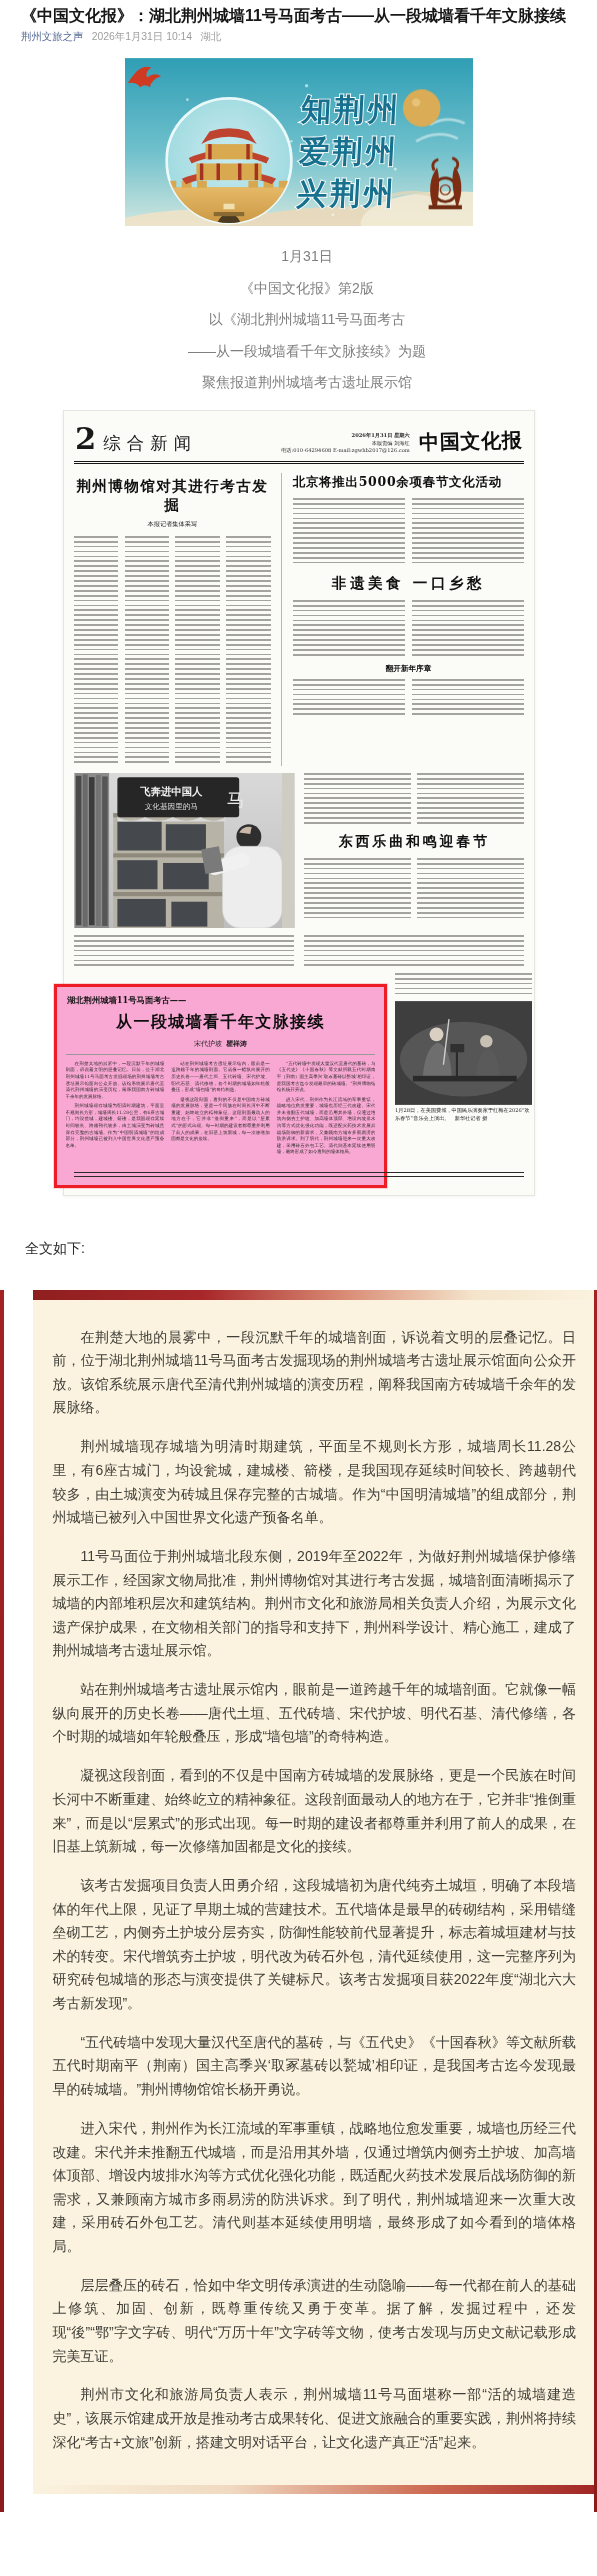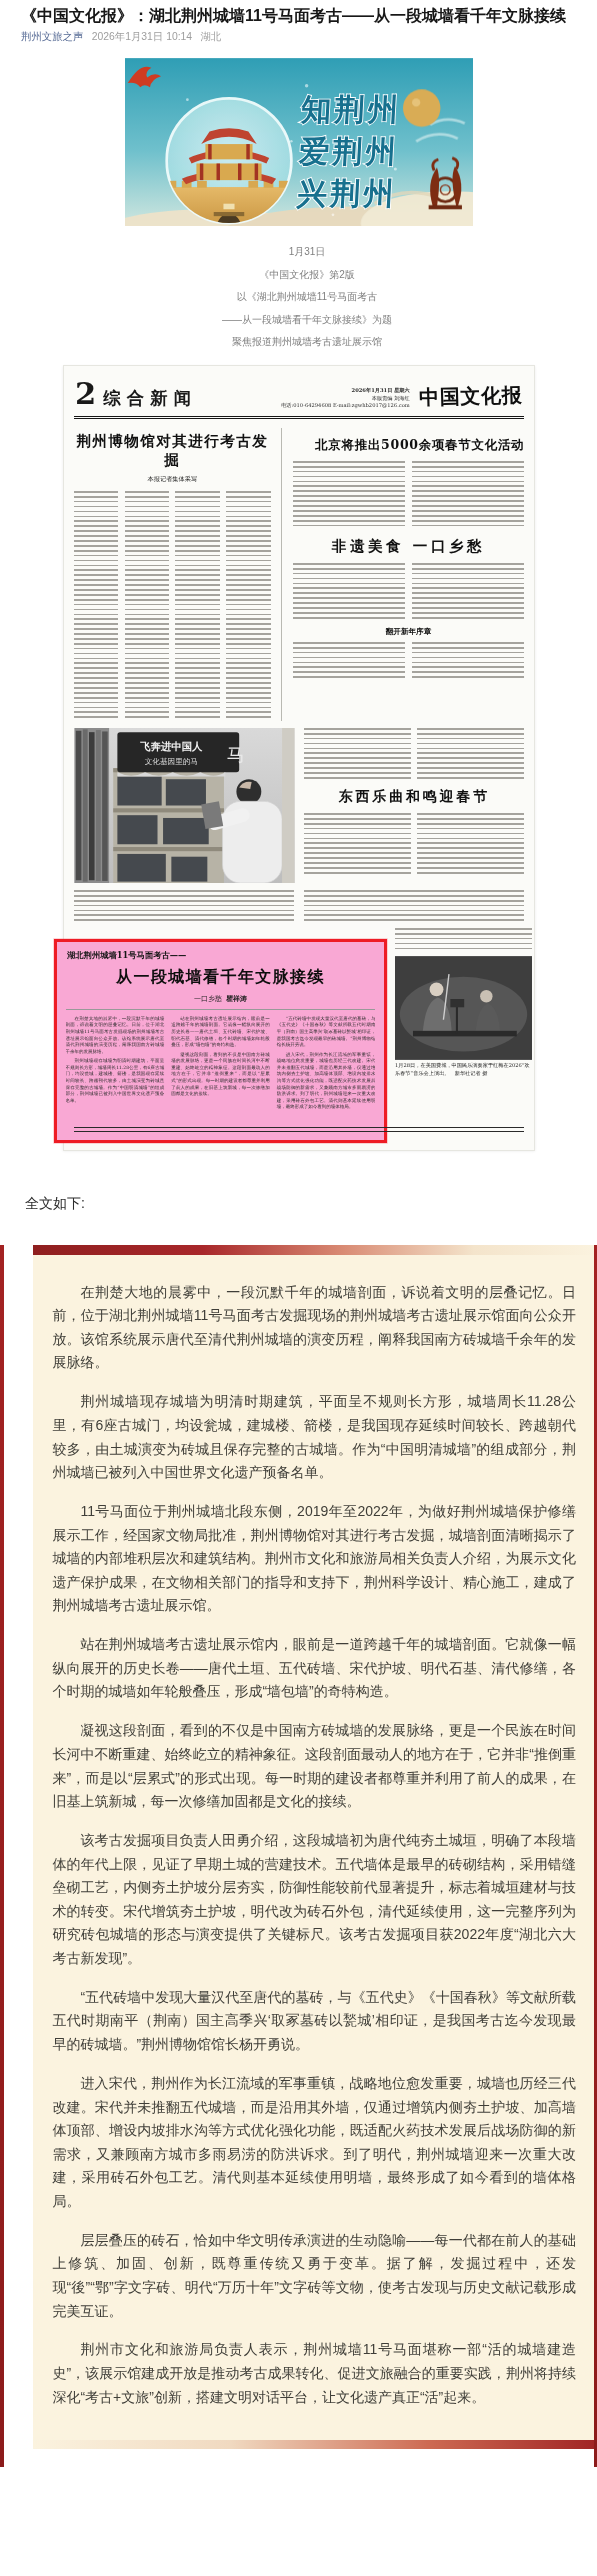--- a/index.html
+++ b/index.html
@@ -11,40 +11,40 @@
   .art-title { font-size:16px; line-height:1.5; font-weight:bold; color:#171717; }
   .art-meta { margin-top:2px; font-size:10.4px; color:#9e9e9e; display:flex; gap:8.3px; align-items:center; }
   .account { color:#576b95; }
 
   
   .banner-wrap { width:348px; margin:14px auto 0 auto; }
   .banner-wrap svg { display:block; }
 
   
   .caption-block { margin:15.3px 0 4.2px 0; text-align:center; }
-  .caption-block p { font-size:10px; line-height:2.25; color:#7f7f7f;margin-left:16px; }
+  .caption-block p { font-size:14px; line-height:2.25; color:#7f7f7f;margin-left:16px; }
 
   
   .paper-wrap { margin:11px auto 0 auto; width:472px; position:relative; }
   .paper { background:#fbfbf8; border:0.7px solid #e6e6e0; box-shadow:0 0.7px 2.8px rgba(0,0,0,.08);
            padding:11px 9.7px 28px 9.7px; position:relative; font-family:"DejaVu Serif","Liberation Serif",serif; }
   .paper-head { display:flex; justify-content:space-between; align-items:flex-end; padding:1.4px 1.4px 2.8px 1.4px; }
   .ph-left { display:flex; align-items:baseline; gap:7px; }
   .pnum { font-size:30.5px; font-weight:bold; color:#191919; line-height:1; }
-  .section-name { font-size:17.3px; font-weight:bold; letter-spacing:6.2px; color:#191919; }
+  .section-name { font-size:17.3px; font-weight:normal; letter-spacing:6.2px; color:#191919; }
   .ph-right { display:flex; align-items:flex-end; gap:9.7px; }
   .info-lines { text-align:right; color:#2a2a2a; }
   .info-lines div { font-size:5.2px; line-height:1.5; }
   .info-lines .d1 { font-weight:bold; }
   .masthead { font-size:20px; font-weight:bold; color:#101010; letter-spacing:0.7px; transform:rotate(-1.5deg); font-family:"DejaVu Serif",serif; }
   .paper-rule { height:3.5px; border-top:1.4px solid #161616; border-bottom:0.7px solid #161616; margin:2.8px 0 8.3px 0; }
 
   .h-left { font-size:14.6px; font-weight:bold; text-align:center; letter-spacing:1.4px; color:#111; margin-top:4.2px;}
   .b-left { font-size:6.2px; text-align:center; margin:5.5px 0 7px 0; color:#222; }
-  .h-right { font-size:12.5px; font-weight:bold; text-align:right; letter-spacing:0.7px; color:#111; margin:9px 0 7px 0; }
+  .h-right { font-size:12.5px; font-weight:bold; text-align:left; letter-spacing:0.7px; color:#111; margin:1px 0 7px 0; }
   .h-food { font-size:14.6px; font-weight:bold; text-align:center; letter-spacing:3.5px; color:#111; margin:9.7px 0 7px 0; }
   .sh-food { font-size:7.6px; font-weight:bold; text-align:center; margin:5.5px 0; color:#111; }
   .h-music { font-size:14px; font-weight:bold; text-align:center; letter-spacing:2.8px; color:#111; margin:8.3px 0 7px 0; }
 
   .row { display:grid; }
   .row-top { grid-template-columns: 208px 1fr; column-gap:11px; }
   .row-top .col-l { border-right:0.7px solid #b9b9b2; padding-right:9.7px; }
   .row-mid { grid-template-columns: 221px 1fr; column-gap:9.7px; margin-top:7px; }
   .row-low { grid-template-columns: 1fr 1fr; column-gap:9.7px; margin:7px 0; }
   .row-bottom { grid-template-columns: 313px 1fr; column-gap:8.3px; margin-top:2.8px; margin-bottom:-9.7px; }
@@ -306,21 +306,21 @@
       <div class="row row-low">
         <div class="ft" style="height:30.5px"></div>
           <div class="ft" style="height:30.5px"></div>
       </div>
 
       <div class="row row-bottom">
         <div class="redbox">
           <div class="kicker">湖北荆州城墙11号马面考古——</div>
           <div class="box-headline">从一段城墙看千年文脉接续</div>
           <div class="box-byline">
-            <span>一口乡愁</span><b>瞿祥涛</b>
+            <span>宋代护坡</span><b>瞿祥涛</b>
           </div>
           <div class="boxcols">
             <div>
               <p>在荆楚大地的晨雾中，一段沉默千年的城墙剖面，诉说着文明的层叠记忆。日前，位于湖北荆州城墙11号马面考古发掘现场的荆州城墙考古遗址展示馆面向公众开放。该馆系统展示唐代至清代荆州城墙的演变历程，阐释我国南方砖城墙千余年的发展脉络。</p>
               <p>荆州城墙现存城墙为明清时期建筑，平面呈不规则长方形，城墙周长11.28公里，有6座古城门，均设瓮城，建城楼、箭楼，是我国现存延续时间较长、跨越朝代较多，由土城演变为砖城且保存完整的古城墙。作为“中国明清城墙”的组成部分，荆州城墙已被列入中国世界文化遗产预备名单。</p>
             </div>
             <div>
               <p>站在荆州城墙考古遗址展示馆内，眼前是一道跨越千年的城墙剖面。它就像一幅纵向展开的历史长卷——唐代土垣、五代砖墙、宋代护坡、明代石基、清代修缮，各个时期的城墙如年轮般叠压，形成“墙包墙”的奇特构造。</p>
               <p>凝视这段剖面，看到的不仅是中国南方砖城墙的发展脉络，更是一个民族在时间长河中不断重建、始终屹立的精神象征。这段剖面最动人的地方在于，它并非“推倒重来”，而是以“层累式”的形式出现。每一时期的建设者都尊重并利用了前人的成果，在旧基上筑新城，每一次修缮加固都是文化的接续。</p>
             </div>

